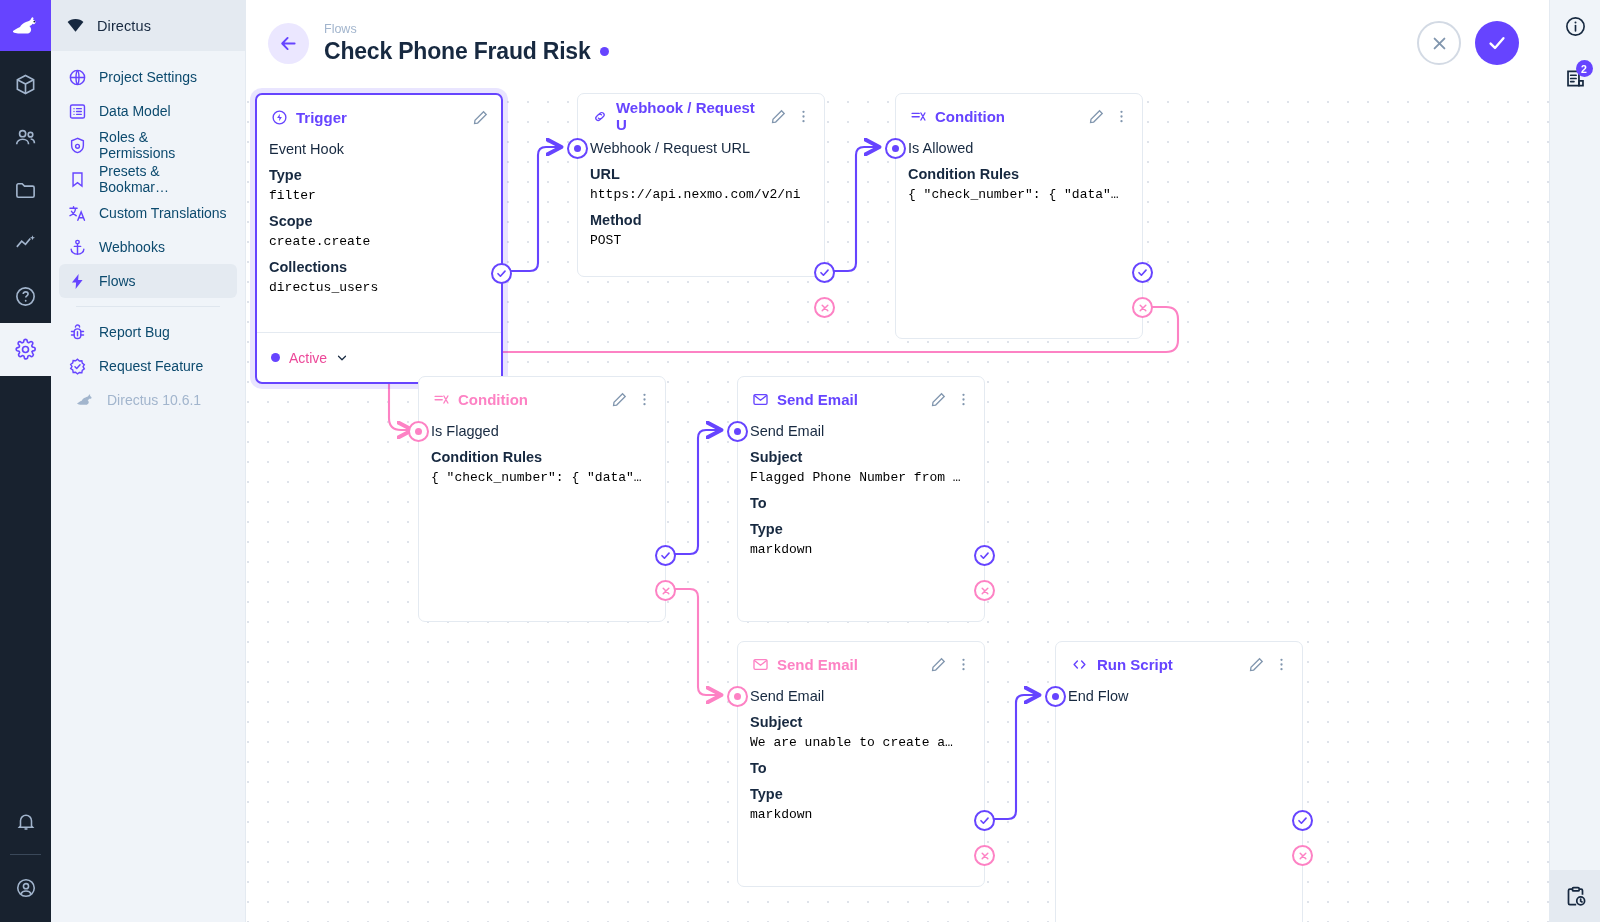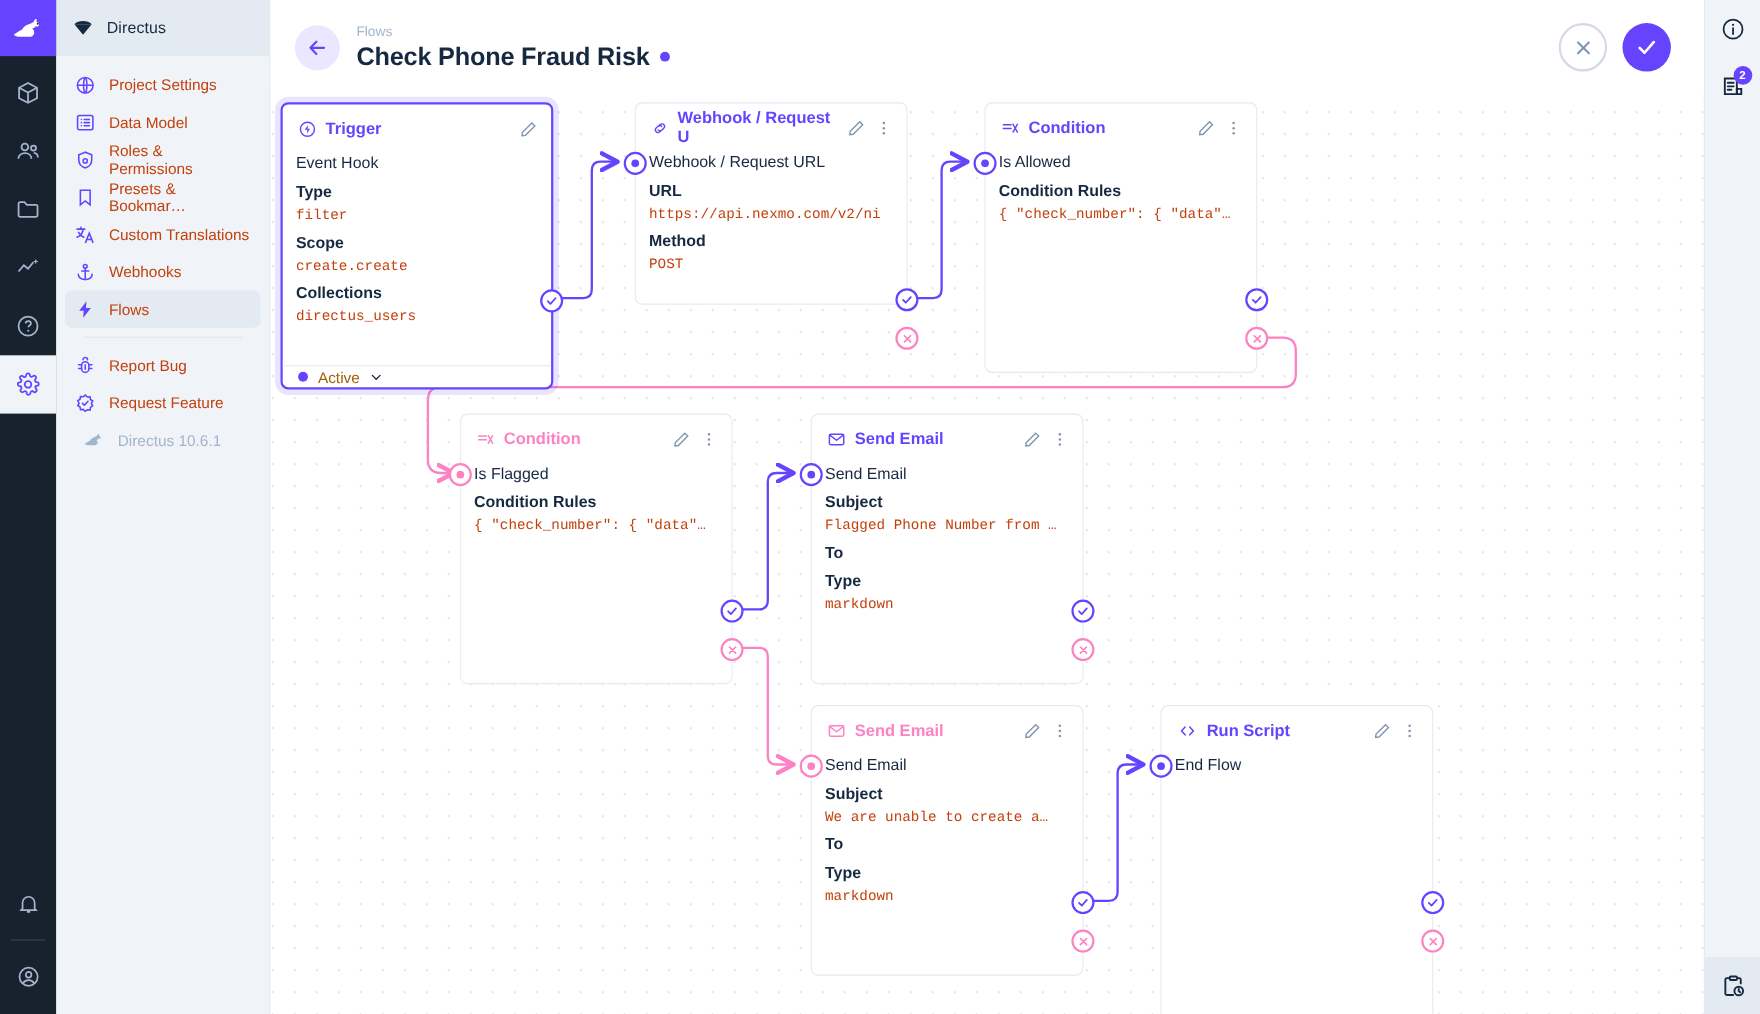--- a/index.html
+++ b/index.html
@@ -39,21 +39,21 @@
   }
   .sb-head {
     height: 51px; display: flex; align-items: center; gap: 11px;
     padding: 0 14px; background: #e4eaf1;
   }
   .sb-head-title { font-size: 14.5px; color: #172940; letter-spacing: .1px; }
   .sb-list { padding: 9px 8px 0 8px; }
   .sb-item {
     display: flex; align-items: center; gap: 12px;
     height: 34px; padding: 0 9px; border-radius: 6px; cursor: pointer;
-    color: #c2410c; font-size: 14px;
+    color: #0c4a6e; font-size: 14px;
   }
   .sb-item.active { background: #e4eaf1; }
   .sb-ico { width: 19px; height: 19px; display: flex; align-items: center; justify-content: center; color: #6644ff; flex: 0 0 19px; }
   .sb-divider { height: 1px; background: #dfe6ee; margin: 8px 17px; }
   .sb-ver { display: flex; align-items: center; gap: 12px; height: 34px; padding: 0 17px; color: #a2b5cd; font-size: 14px; }
 
   
   .main { flex: 1 1 auto; position: relative; height: 922px; background: #fff; overflow: hidden; }
   .topbar {
     position: absolute; top: 0; left: 0; right: 0; height: 86px;
@@ -94,26 +94,26 @@
     display: flex; align-items: center; height: 44px; padding: 0 10px 0 14px; gap: 7px;
   }
   .node-type { display: flex; align-items: center; gap: 8px; font-size: 15px; font-weight: 700; color: #6644ff; }
   .node.pink .node-type { color: #fd82c4; }
   .node-head-actions { margin-left: auto; display: flex; align-items: center; gap: 3px; }
   .icon-btn { width: 22px; height: 22px; display: flex; align-items: center; justify-content: center; color: #8196ae; cursor: pointer; }
   .node-body { padding: 0 14px 12px 12px; }
   .node-label { font-size: 14.5px; color: #172940; line-height: 21px; margin-bottom: 2px; }
   .fld-key { font-size: 14.5px; font-weight: 700; color: #172940; line-height: 22px; margin-top: 4px; }
   .fld-val {
-    font-family: "Liberation Mono", monospace; font-size: 13px; color: #c2410c;
+    font-family: "Liberation Mono", monospace; font-size: 13px; color: #000000;
     line-height: 20px; white-space: nowrap; overflow: hidden; text-overflow: ellipsis;
   }
   .node-foot {
-    border-top: 1px solid #e4eaf1; height: 20px; display: flex; align-items: center;
-    gap: 9px; padding: 0 14px; font-size: 14px; color: #a16207; cursor: pointer;
+    border-top: 1px solid #e4eaf1; height: 50px; display: flex; align-items: center;
+    gap: 9px; padding: 0 14px; font-size: 14px; color: #ec4899; cursor: pointer;
   }
   .st-dot { width: 9px; height: 9px; border-radius: 50%; background: #6644ff; }
 
   
   .port {
     position: absolute; border-radius: 50%; background: #fff; z-index: 20;
     display: flex; align-items: center; justify-content: center; cursor: pointer;
   }
   .port-in { width: 21px; height: 21px; border: 2.5px solid #6644ff; left: -11px; }
   .port-in.pink { border-color: #fd82c4; }

